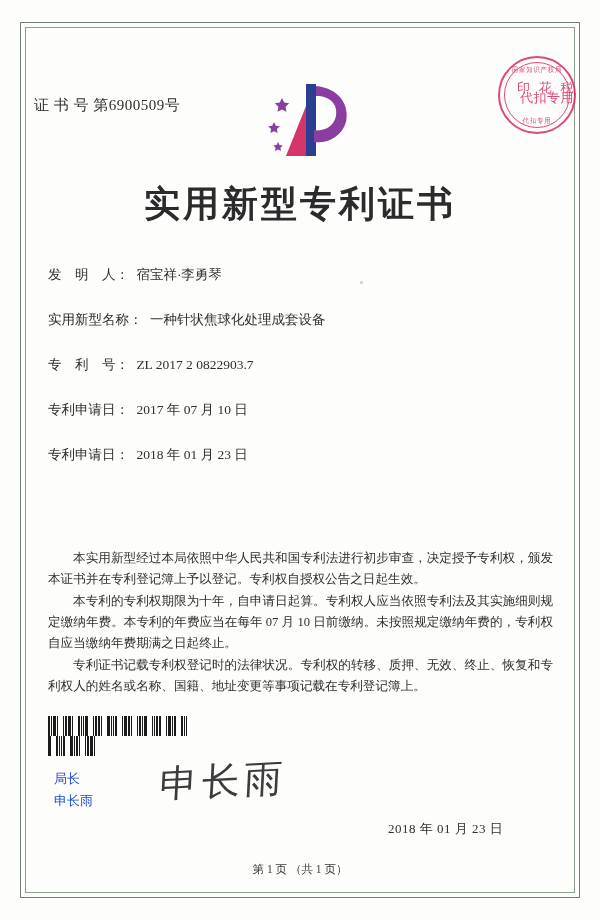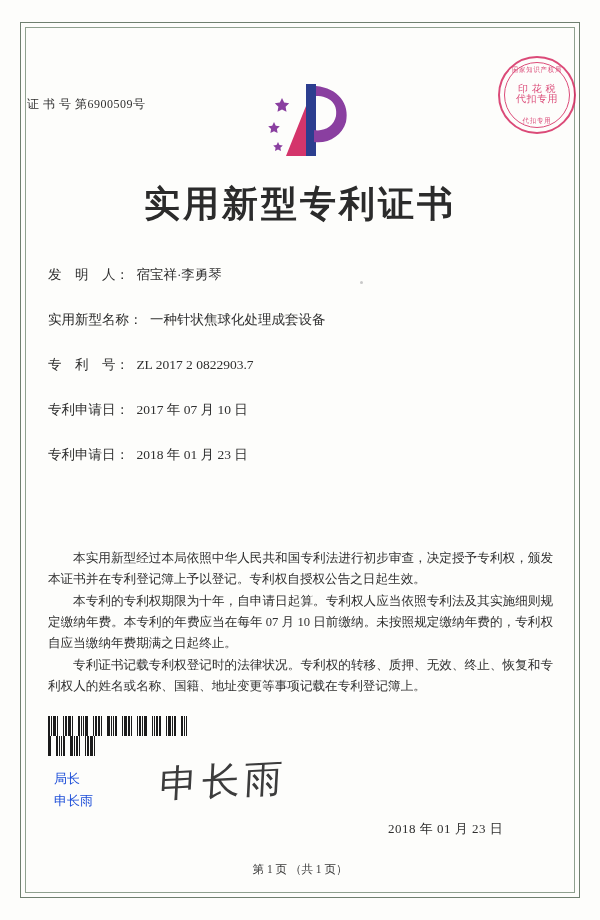--- a/index.html
+++ b/index.html
@@ -39,23 +39,23 @@
   }
   .content {
     position: absolute;
     left: 0;
     top: 0;
     width: 600px;
     height: 920px;
   }
   .cert-no {
     position: absolute;
-    left: 27px;
+    left: 34px;
     top: 96px;
-    font-size: 12px;
+    font-size: 15px;
     letter-spacing: 0.5px;
     color: #2f2f2f;
   }
   
   .logo {
     position: absolute;
     left: 262px;
     top: 78px;
     width: 90px;
     height: 86px;
@@ -75,24 +75,24 @@
   .seal-top .seal-ring {
     position: absolute;
     left: 4px; top: 4px; right: 4px; bottom: 4px;
     border: 1px solid #d4245c;
     border-radius: 50%;
   }
   .seal-top .seal-center {
     position: absolute;
     left: 0; right: 0;
     top: 26px;
-    text-align: center;
-    font-size: 10px;
+    text-align: right;
+    font-size: 13px;
     line-height: 10px;
-    font-family: Liberation Sans, sans-serif;
+    font-family: Liberation Mono, monospace;
     letter-spacing: 0.5px;
   }
   .seal-top .seal-arc {
     position: absolute;
     left: 0; right: 0;
     top: 7px;
     text-align: center;
     font-size: 7px;
     letter-spacing: 1px;
     transform: scaleX(0.9);

